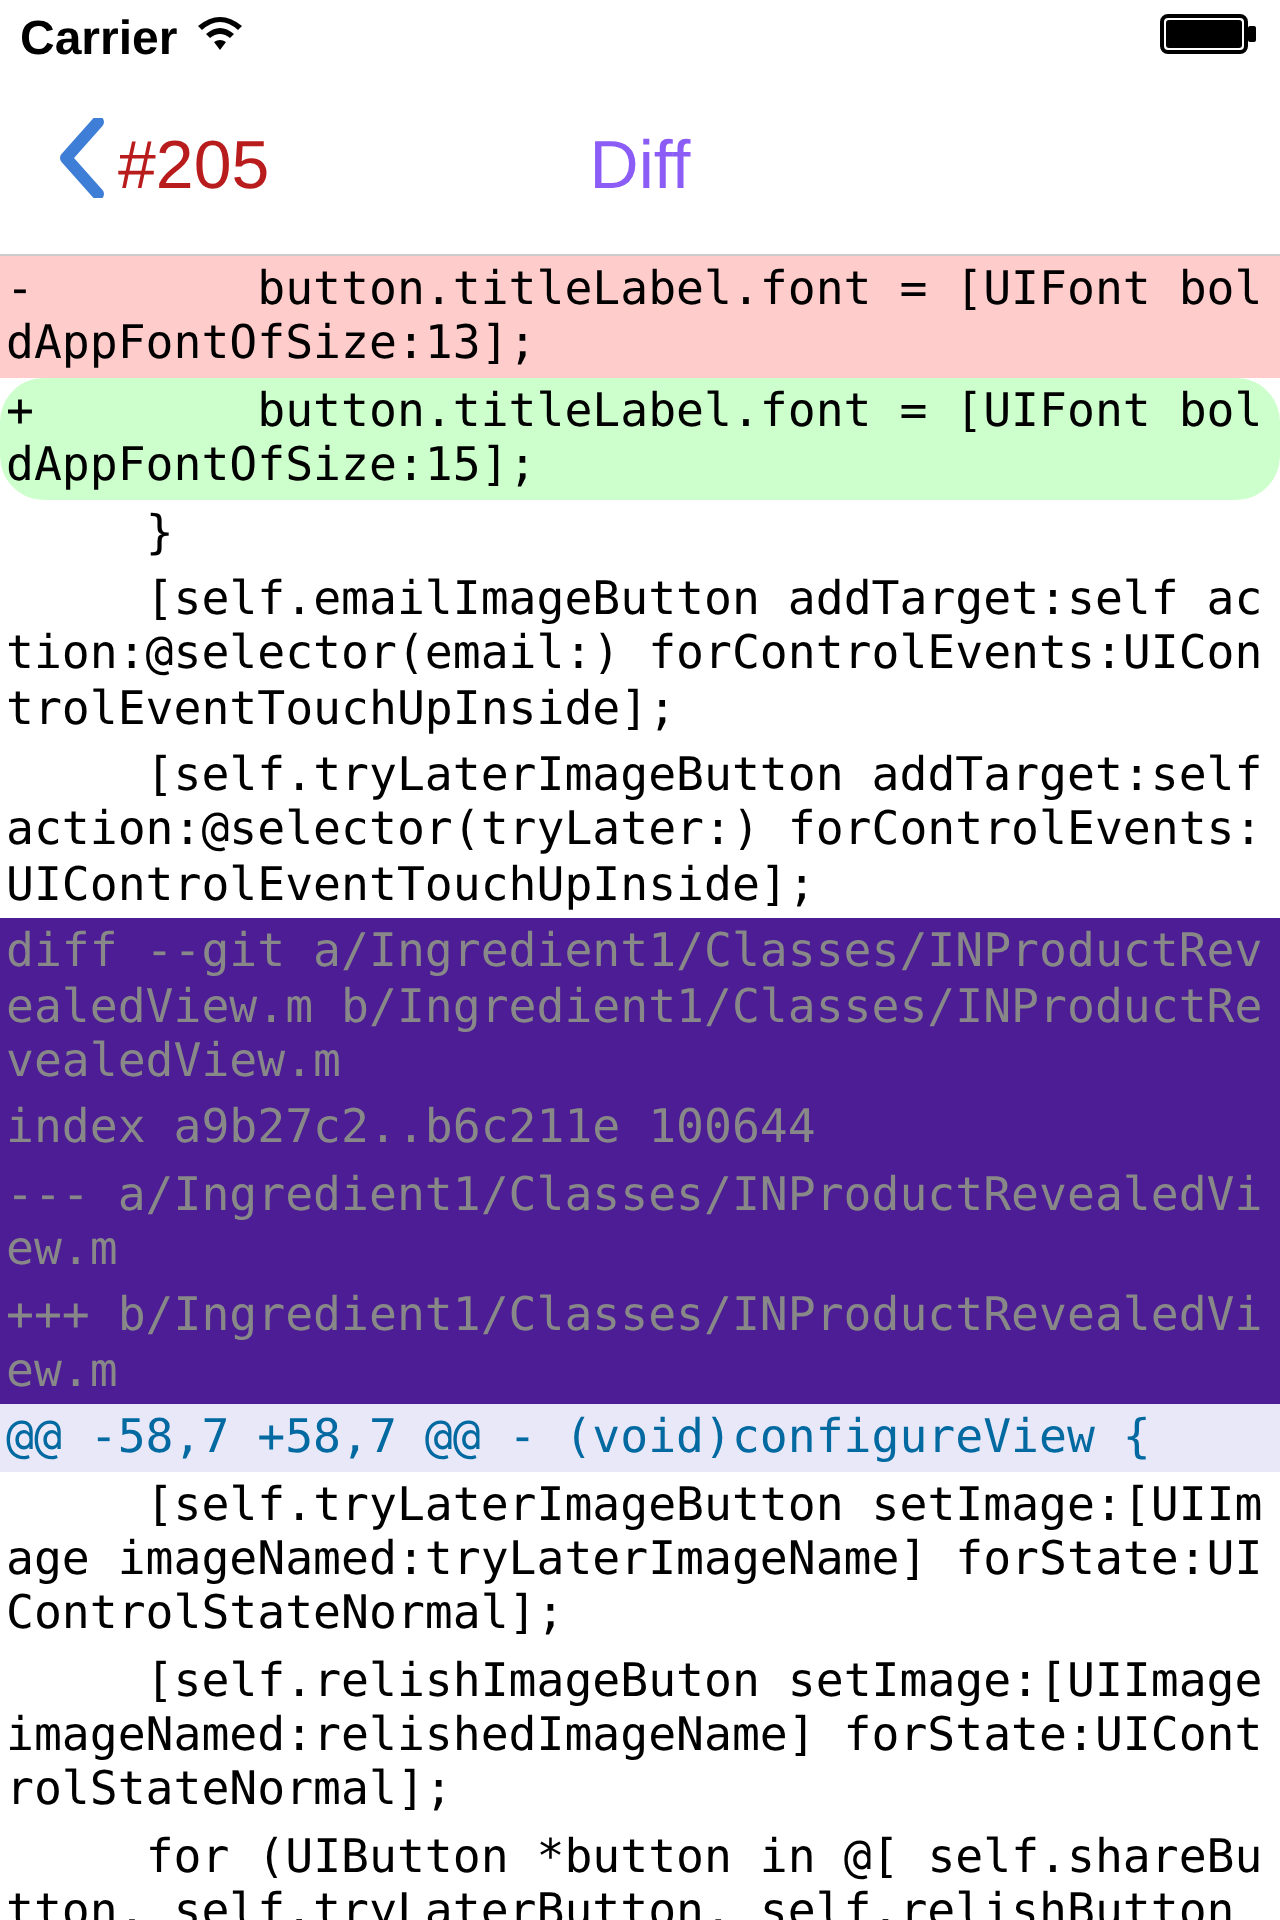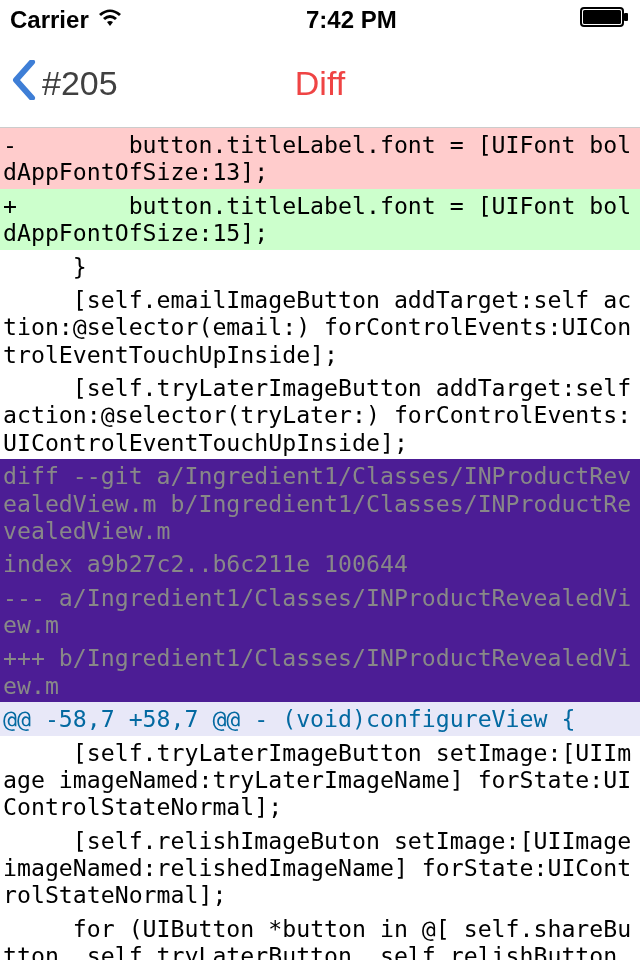--- a/index.html
+++ b/index.html
@@ -1,46 +1,45 @@
 <!DOCTYPE html>
 <html><head>
   <meta charset="utf-8">
   <style>
     * { margin: 0; padding: 0; box-sizing: border-box; }
     html, body { width: 640px; height: 960px; overflow: hidden; font-family: -apple-system, Helvetica, Arial, sans-serif; background: #fff; }
-    .status-bar { height: 40px; display: flex; justify-content: space-between; align-items: center; padding: 0 10px; font-size: 24px; font-weight: 600; }
+    .status-bar { height: 40px; display: flex; justify-content: space-between; padding: 0 10px; font-size: 24px; font-weight: 600; }
     .status-left { display: flex; align-items: center; gap: 8px; }
     .status-right { display: flex; align-items: center; }
     .wifi-icon { width: 26px; height: 20px; }
     .battery-icon { width: 50px; height: 22px; }
     .nav-bar { height: 88px; display: flex; align-items: center; position: relative; border-bottom: 1px solid #ccc; }
-    .back-btn { display: flex; align-items: center; color: #404040; font-size: 34px; padding-left: 12px; cursor: pointer; }
+    .back-btn { display: flex; align-items: center; color: #b91c1c; font-size: 34px; padding-left: 12px; cursor: pointer; margin-left: 17px; }
     .back-chevron { width: 24px; height: 40px; margin-right: 6px; }
-    .nav-title { position: absolute; left: 50%; transform: translateX(-50%); font-size: 34px; font-weight: 500; color: #ef4444; text-align: center; }
+    .nav-title { position: absolute; left: 50%; transform: translateX(-50%); font-size: 34px; font-weight: 500; color: #8b5cf6; text-align: center; }
     .diff-body { font-family: Menlo, Consolas, monospace; font-size: 23.2px; line-height: 1.18; white-space: pre-wrap; word-break: break-all; color: #000; }
     .line { display: block; padding: 3px; }
     .line.del { background: #fcc; }
-    .line.add { background: #cfc; }
+    .line.add { background: #cfc; border-radius: 22px; }
     .line.hdr { background: #4c1d95; color: #888; }
     .line.hunk { background: #e8e8f8; color: #0369a1; }
     .line.ctx { background: #fff; }
   </style>
 </head>
 <body>
 
 <div class="status-bar">
   <div class="status-left">
     <span>Carrier</span>
     <span>
       <svg class="wifi-icon" viewBox="0 0 26 20">
           <path d="M13 18 L16 14 Q13 12 10 14 Z M6 10 Q13 4 20 10 L18 12 Q13 8 8 12 Z M2 6 Q13 -3 24 6 L22 8 Q13 0 4 8 Z" fill="#000"></path>
         </svg>
     </span>
   </div>
-  <div>7:42 PM</div>
   <div class="status-right">
     <span>
       <svg class="battery-icon" viewBox="0 0 50 22">
           <rect x="1" y="2" width="42" height="18" rx="3" fill="none" stroke="#000" stroke-width="2"></rect>
           <rect x="3" y="4" width="38" height="14" rx="1.5" fill="#000"></rect>
           <rect x="44" y="7" width="4" height="8" rx="1" fill="#000"></rect>
         </svg>
     </span>
   </div>
 </div>

